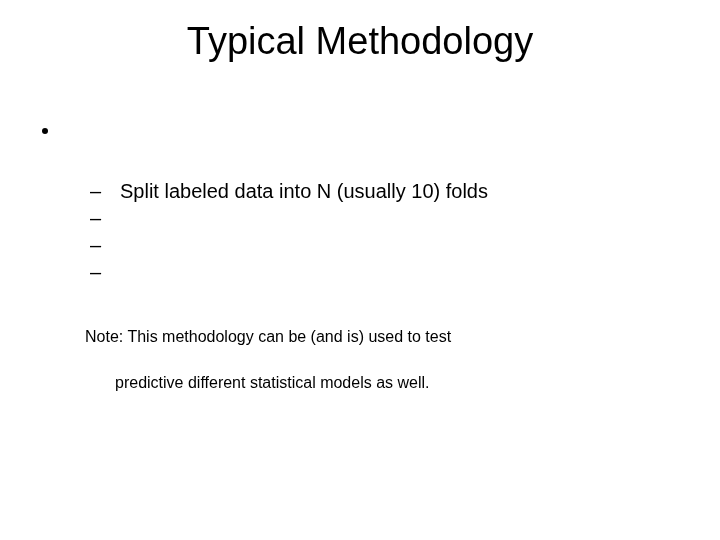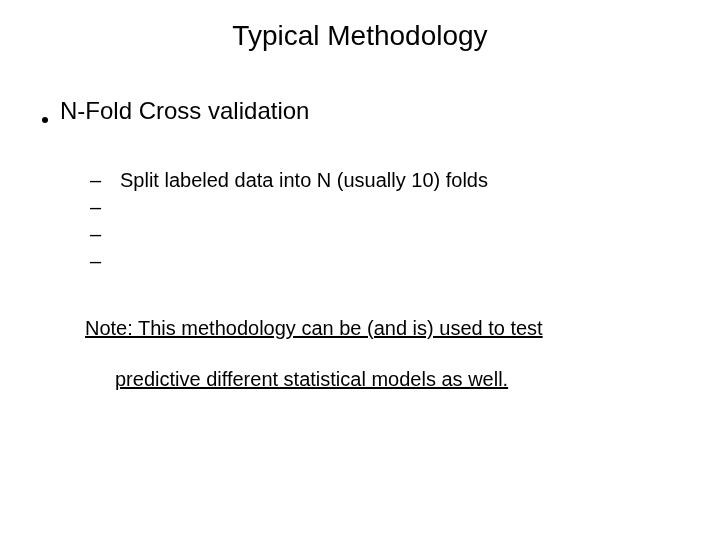--- a/index.html
+++ b/index.html
@@ -7,21 +7,21 @@
       width: 720px;
       height: 540px;
       background: #ffffff;
       font-family: Arial, Helvetica, sans-serif;
       color: #000000;
       padding: 20px 0 0 0;
       overflow: hidden;
     }
     .title {
       text-align: center;
-      font-size: 28px;
+      font-size: 38px;
       font-weight: normal;
       margin-bottom: 45px;
     }
     .content {
       padding: 0 30px 0 30px;
     }
     .bullet-item {
       display: flex;
       align-items: flex-start;
       font-size: 24px;
@@ -52,39 +52,37 @@
       font-size: 20px;
       line-height: 1.35;
     }
     .sub-mark {
       width: 30px;
       flex-shrink: 0;
     }
     .note-block {
       padding-left: 55px;
       padding-right: 40px;
-      font-size: 20px;
+      font-size: 16px;
       line-height: 1.35;
-      text-decoration: underline;
     }
     .note-line2 {
       padding-left: 30px;
       margin-top: 24px;
     }
   </style>
 </head>
 <body>
 
 <div class="title">Typical Methodology</div>
 
 <div class="content">
 
   <div class="bullet-item">
     <span class="bullet-mark"><span class="bullet-dot"></span></span>
-    <span>N-Fold Cross validation</span>
   </div>
 
   <div class="sub-list">
     <div class="sub-item">
       <span class="sub-mark">–</span>
       <span>Split labeled data into N (usually 10) folds</span>
     </div>
     <div class="sub-item">
       <span class="sub-mark">–</span>
     </div>

